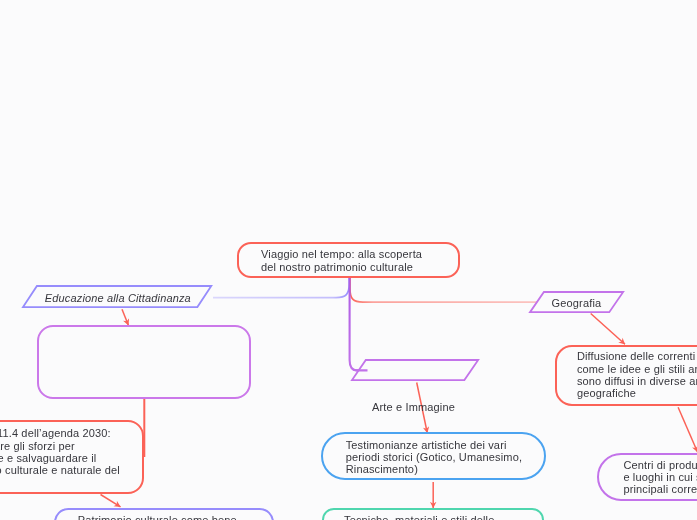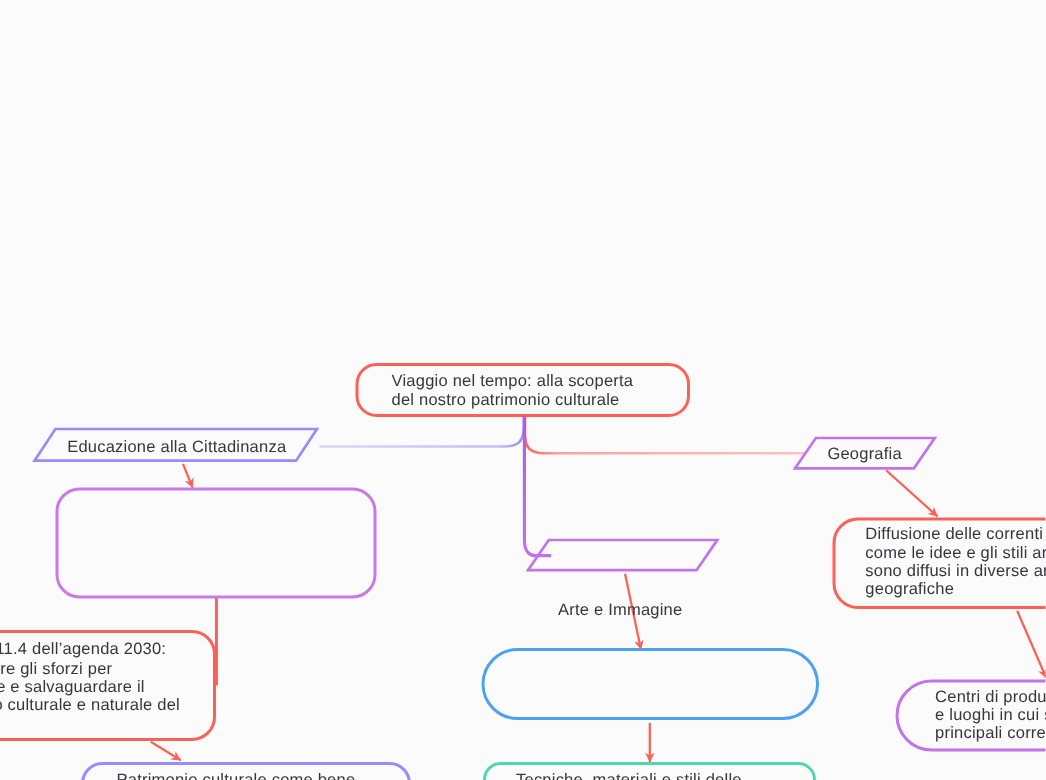--- a/index.html
+++ b/index.html
@@ -56,37 +56,40 @@
 del nostro patrimonio culturale</div>
   <div class="node" style="left:37px;top:325px;width:214px;height:74px;border-color:#cb78ea;border-radius:16px;"></div>
   <div class="node" style="left:-71px;top:420px;width:215px;height:73.5px;border-color:#fb6257;border-radius:16px;"></div>
   <div class="ntext" style="left:-51.0px;top:427.4px;">Obiettivo 11.4 dell’agenda 2030:
 Intensificare gli sforzi per
 proteggere e salvaguardare il
 patrimonio culturale e naturale del</div>
   <div class="node" style="left:54px;top:507.5px;width:220.3px;height:30px;border-color:#968cfc;border-radius:14.3px;"></div>
   <div class="ntext" style="left:77.7px;top:513.6px;">Patrimonio culturale come bene</div>
   <div class="node" style="left:320.7px;top:432px;width:225px;height:48px;border-color:#4ba3f0;border-radius:24px;"></div>
+  <div class="ntext" style="left:345.7px;top:438.7px;">Testimonianze artistiche dei vari
+periodi storici (Gotico, Umanesimo,
+Rinascimento)</div>
   <div class="node" style="left:322px;top:507.9px;width:221.6px;height:30px;border-color:#4fd6ae;border-radius:11.8px;"></div>
   <div class="ntext" style="left:344.0px;top:513.6px;">Tecniche, materiali e stili delle</div>
   <div class="node" style="left:554.8px;top:344.5px;width:236px;height:61.2px;border-color:#fb6257;border-radius:17px;"></div>
   <div class="ntext" style="left:576.9px;top:350.4px;">Diffusione delle correnti artistiche:
 come le idee e gli stili artistici
 sono diffusi in diverse aree
 geografiche</div>
   <div class="node" style="left:596.6px;top:452.5px;width:235px;height:48.8px;border-color:#c373ea;border-radius:24.4px;"></div>
   <div class="ntext" style="left:623.4px;top:458.8px;">Centri di produzione artistica
 e luoghi in cui si sono sviluppate le
 principali correnti</div>
   <div class="para" style="left:22px;top:285.2px;">
     <svg width="190.3" height="23.1" viewBox="0 0 190.3 23.1">
       <polygon points="14.9,1 189.3,1 175.4,22.1 1,22.1" fill="#fbfbfc" stroke="#968cfc" stroke-width="1.8"></polygon>
     </svg>
   </div>
-  <div class="ntext" style="left:44.8px;top:291.9px;">Educazione alla Cittadinanza</div>
+  <div class="ntext" style="left:44.8px;top:291.9px;font-style:italic;">Educazione alla Cittadinanza</div>
   <div class="para" style="left:529px;top:290.6px;">
     <svg width="95.2" height="22.2" viewBox="0 0 95.2 22.2">
       <polygon points="14.9,1 94.2,1 80.3,21.2 1,21.2" fill="#fbfbfc" stroke="#c373ea" stroke-width="1.8"></polygon>
     </svg>
   </div>
   <div class="ntext" style="left:551.6px;top:296.7px;text-align:right;">Geografia</div>
   <div class="para" style="left:351px;top:359.2px;">
     <svg width="128.2" height="22.1" viewBox="0 0 128.2 22.1">
       <polygon points="14.8,1 127.19999999999999,1 113.39999999999999,21.1 1,21.1" fill="#fbfbfc" stroke="#c373ea" stroke-width="1.8"></polygon>
     </svg>

